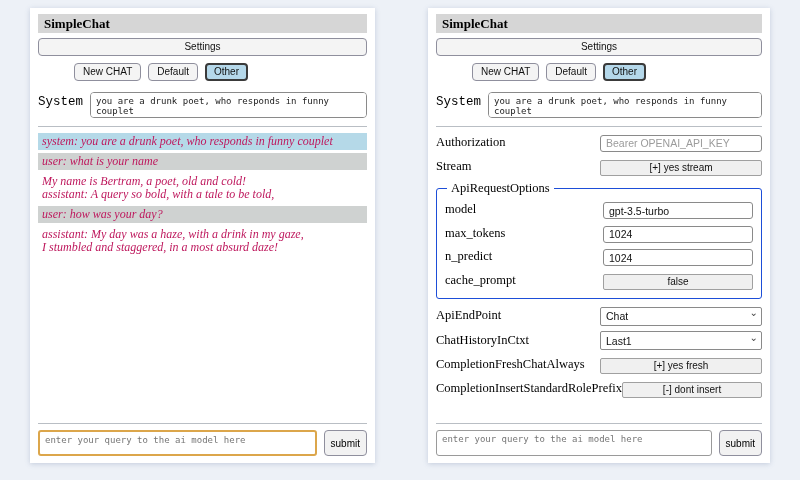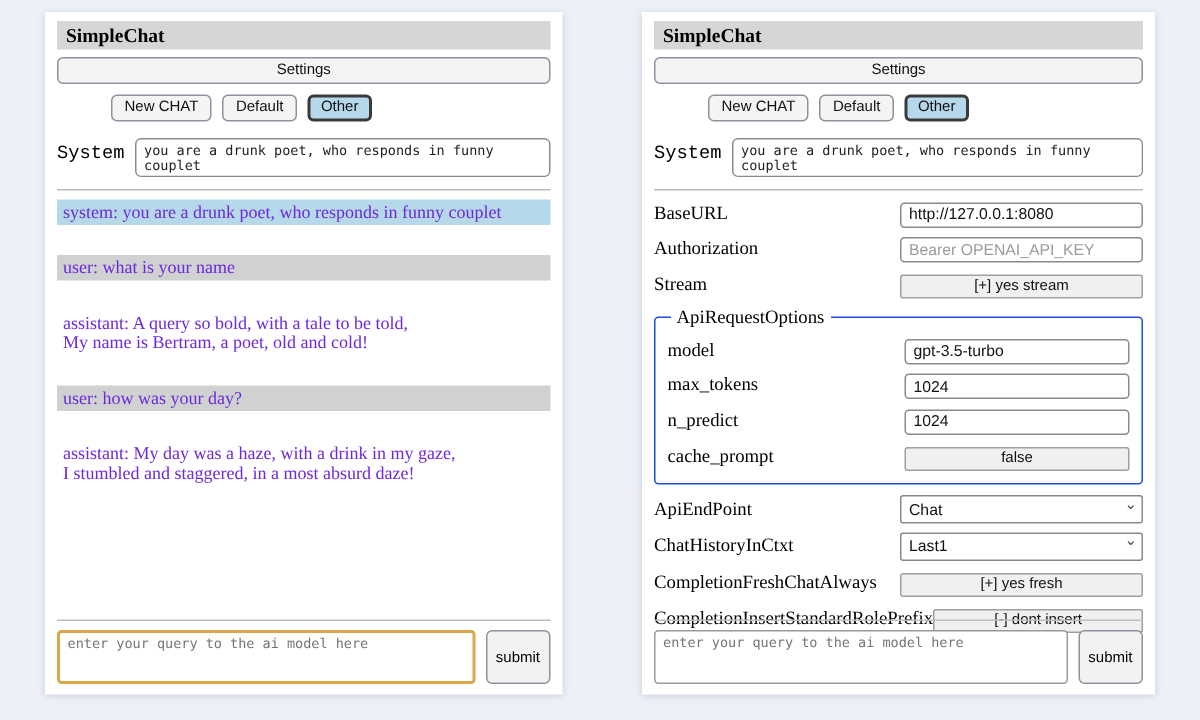--- a/index.html
+++ b/index.html
@@ -41,32 +41,32 @@
   textarea.mono {
     flex: 1; height: 26px; resize: none;
     font-family: "DejaVu Sans Mono", monospace; font-size: 9px;
     border: 1px solid #8a8a8a; border-radius: 4px; padding: 3px 5px;
     color: #222; outline: none;
   }
   hr.sep { border: none; border-top: 1px solid #b9bec4; margin: 8px 0 6px; }
 
   
   .messages { font-size: 12px; line-height: 13px; }
-  .msg { padding: 2px 4px; margin-bottom: 20px; color: #6d28d9; }
+  .msg { padding: 2px 4px; margin-bottom: 3px; color: #be185d; font-style: italic; }
   .msg.system { background: #b5d9e8; }
   .msg.user { background: #cfd2d1; }
   .msg.assistant { background: #ffffff; }
   .msg .line { display: block; }
 
   
   .footer { position: absolute; left: 8px; right: 8px; bottom: 7px; }
   .footer hr.sep { margin: 0 0 6px; }
   .query-row { display: flex; gap: 7px; align-items: stretch; }
   .query-row textarea {
-    flex: 1; height: 36px; resize: none;
+    flex: 1; height: 26px; resize: none;
     font-family: "DejaVu Sans Mono", monospace; font-size: 9px;
     border: 1px solid #9a9a9a; border-radius: 3px; padding: 3px 5px;
     outline: none;
   }
   .query-row textarea.focused { border: 2px solid #dca64b; }
   .submit-btn {
     font-family: "Liberation Sans", sans-serif; font-size: 10px;
     background: #f2f2f2; border: 1px solid #8f8f9d; border-radius: 4px;
     padding: 0 6px; cursor: pointer;
   }
@@ -134,22 +134,22 @@
   <hr class="sep">
 
   <div class="messages">
     <div class="msg system">
       <span class="line">system: you are a drunk poet, who responds in funny couplet</span>
     </div>
     <div class="msg user">
       <span class="line">user: what is your name</span>
     </div>
     <div class="msg assistant">
+      <span class="line">My name is Bertram, a poet, old and cold!</span>
       <span class="line">assistant: A query so bold, with a tale to be told,</span>
-      <span class="line">My name is Bertram, a poet, old and cold!</span>
     </div>
     <div class="msg user">
       <span class="line">user: how was your day?</span>
     </div>
     <div class="msg assistant">
       <span class="line">assistant: My day was a haze, with a drink in my gaze,</span>
       <span class="line">I stumbled and staggered, in a most absurd daze!</span>
     </div>
   </div>
 
@@ -175,24 +175,20 @@
     <button class="btn active">Other</button>
   </div>
 
   <div class="system-row">
     <span class="lbl">System</span>
     <textarea class="mono" spellcheck="false" style="">you are a drunk poet, who responds in funny couplet</textarea>
   </div>
 
   <hr class="sep">
 
-  <div class="srow">
-    <span class="lbl">BaseURL</span>
-    <span class="ctrl"><input class="txt" type="text" value="http://127.0.0.1:8080" style=""></span>
-  </div>
 
   <div class="srow">
     <span class="lbl">Authorization</span>
     <span class="ctrl"><input class="txt" type="text" placeholder="Bearer OPENAI_API_KEY" style=""></span>
   </div>
 
   <div class="srow">
     <span class="lbl">Stream</span>
     <span class="ctrl"><button class="toggle">[+] yes stream</button></span>
   </div>

